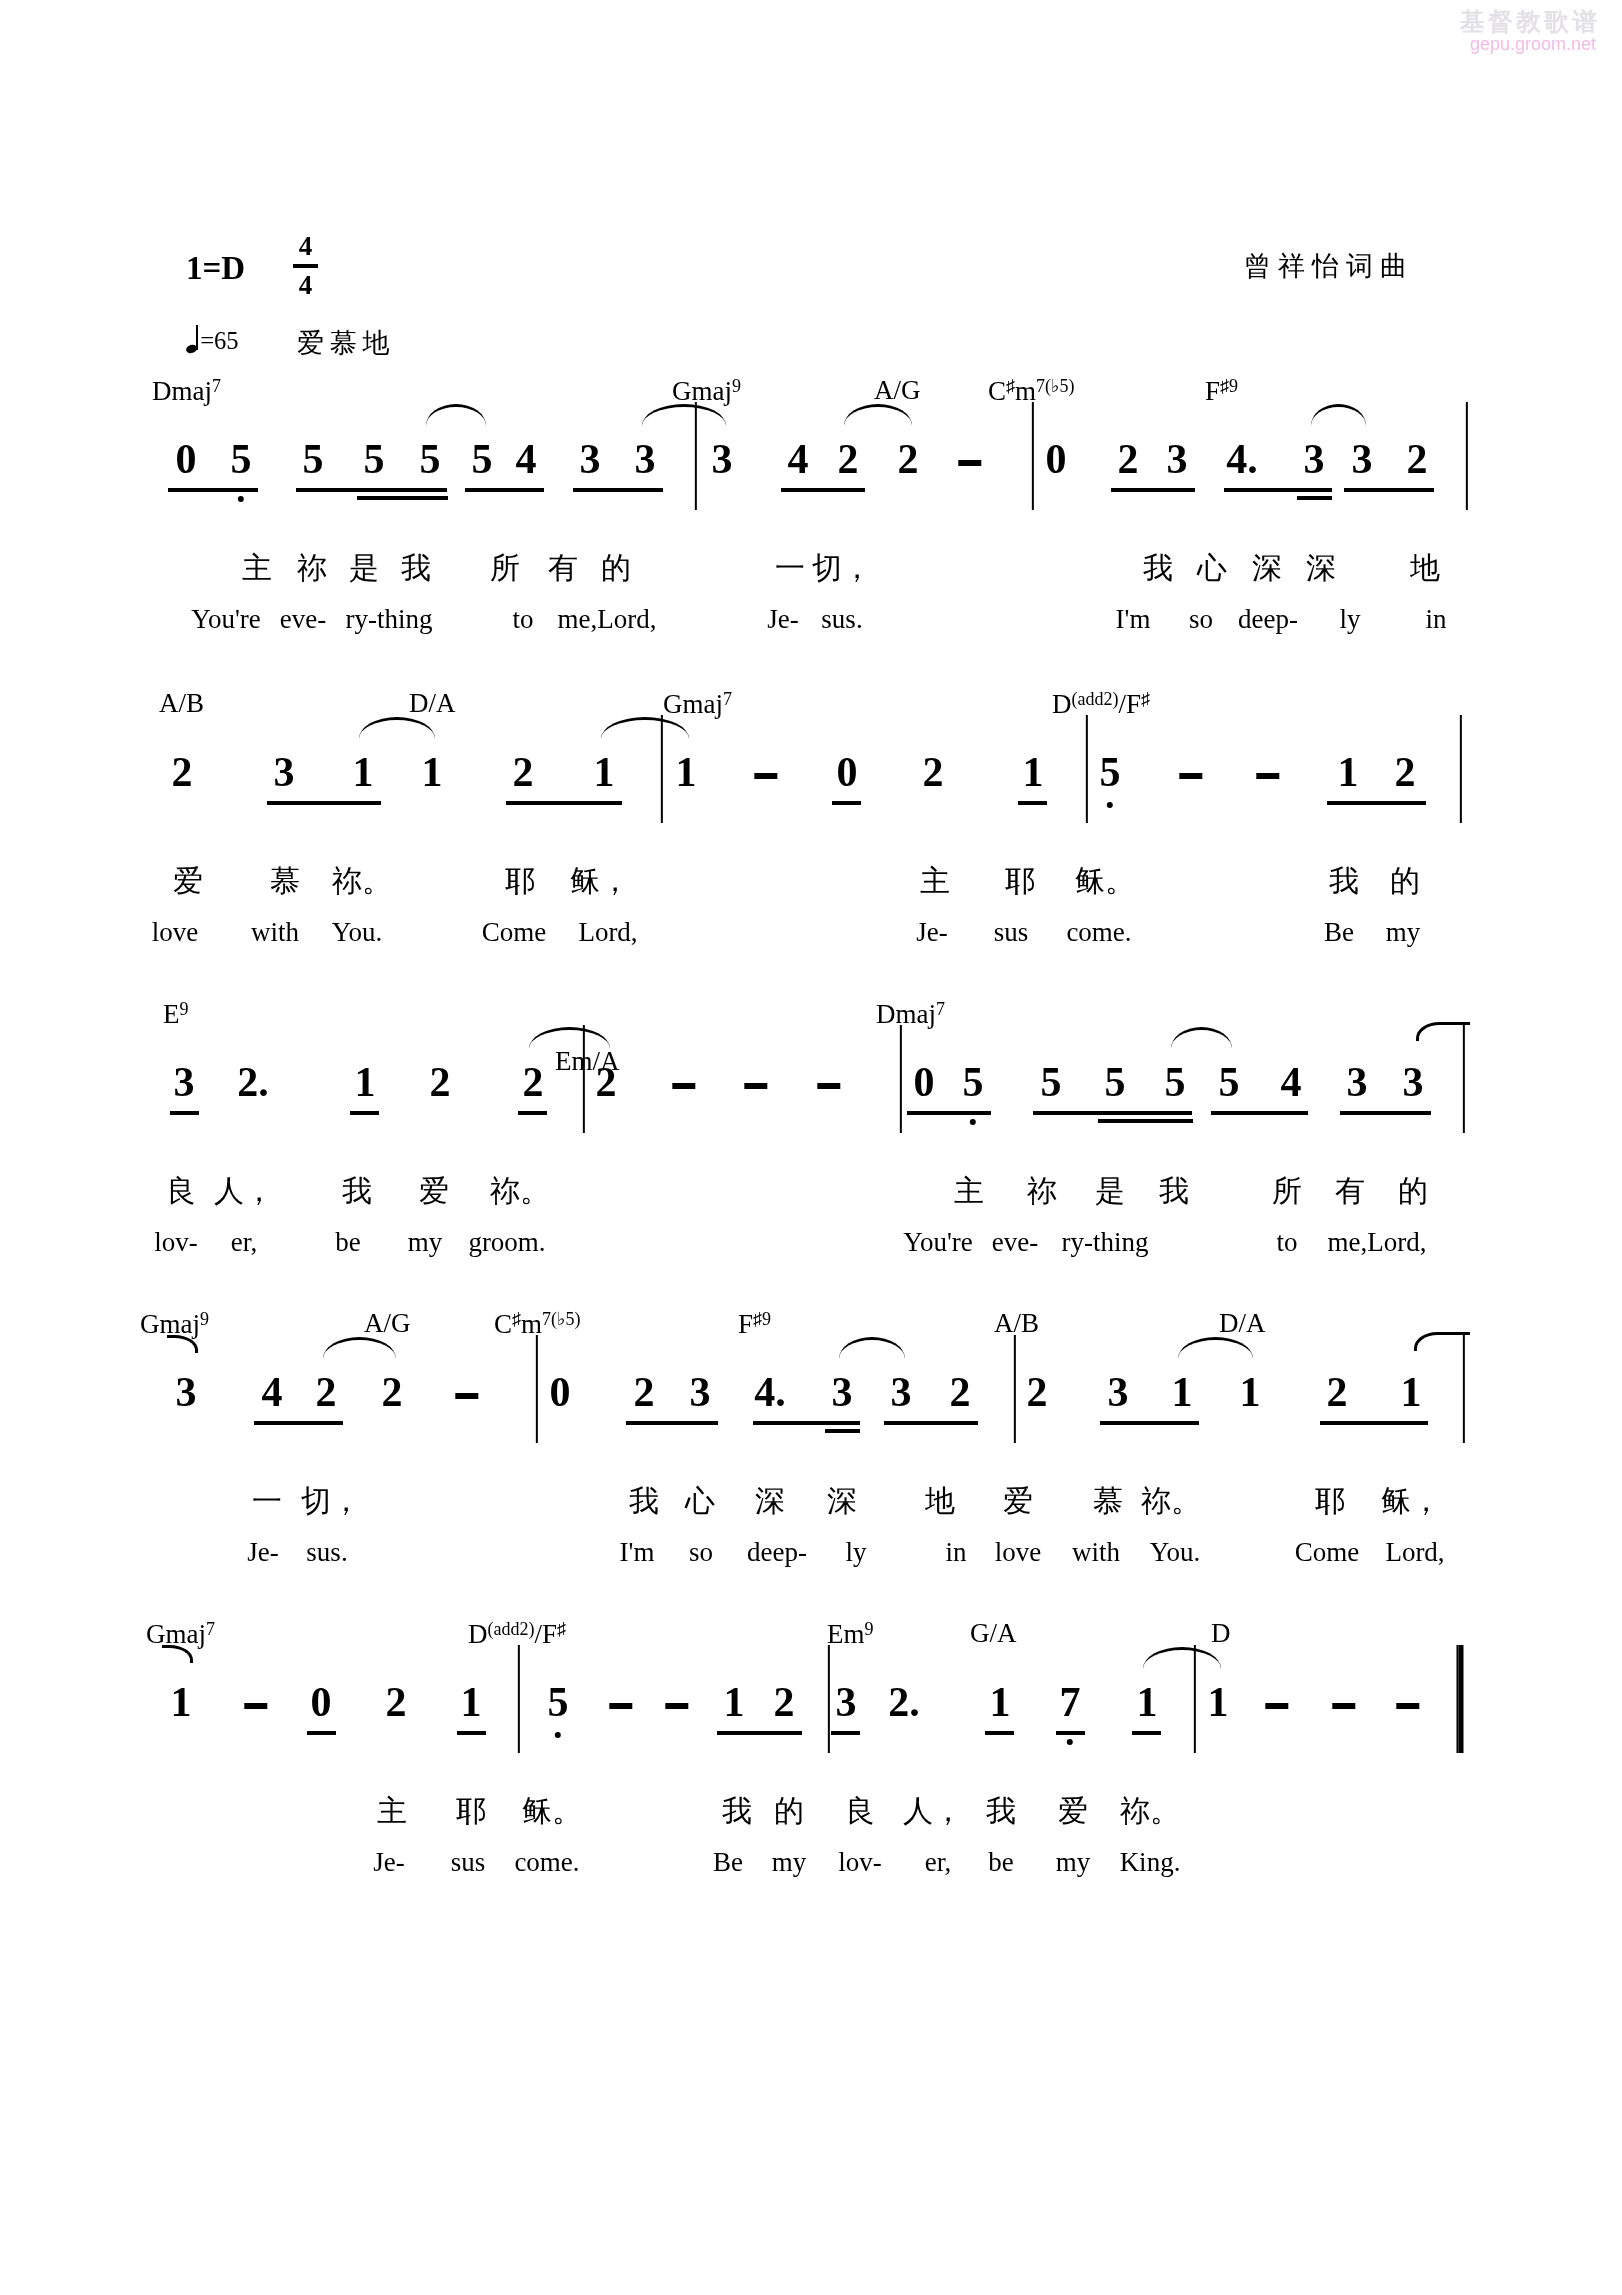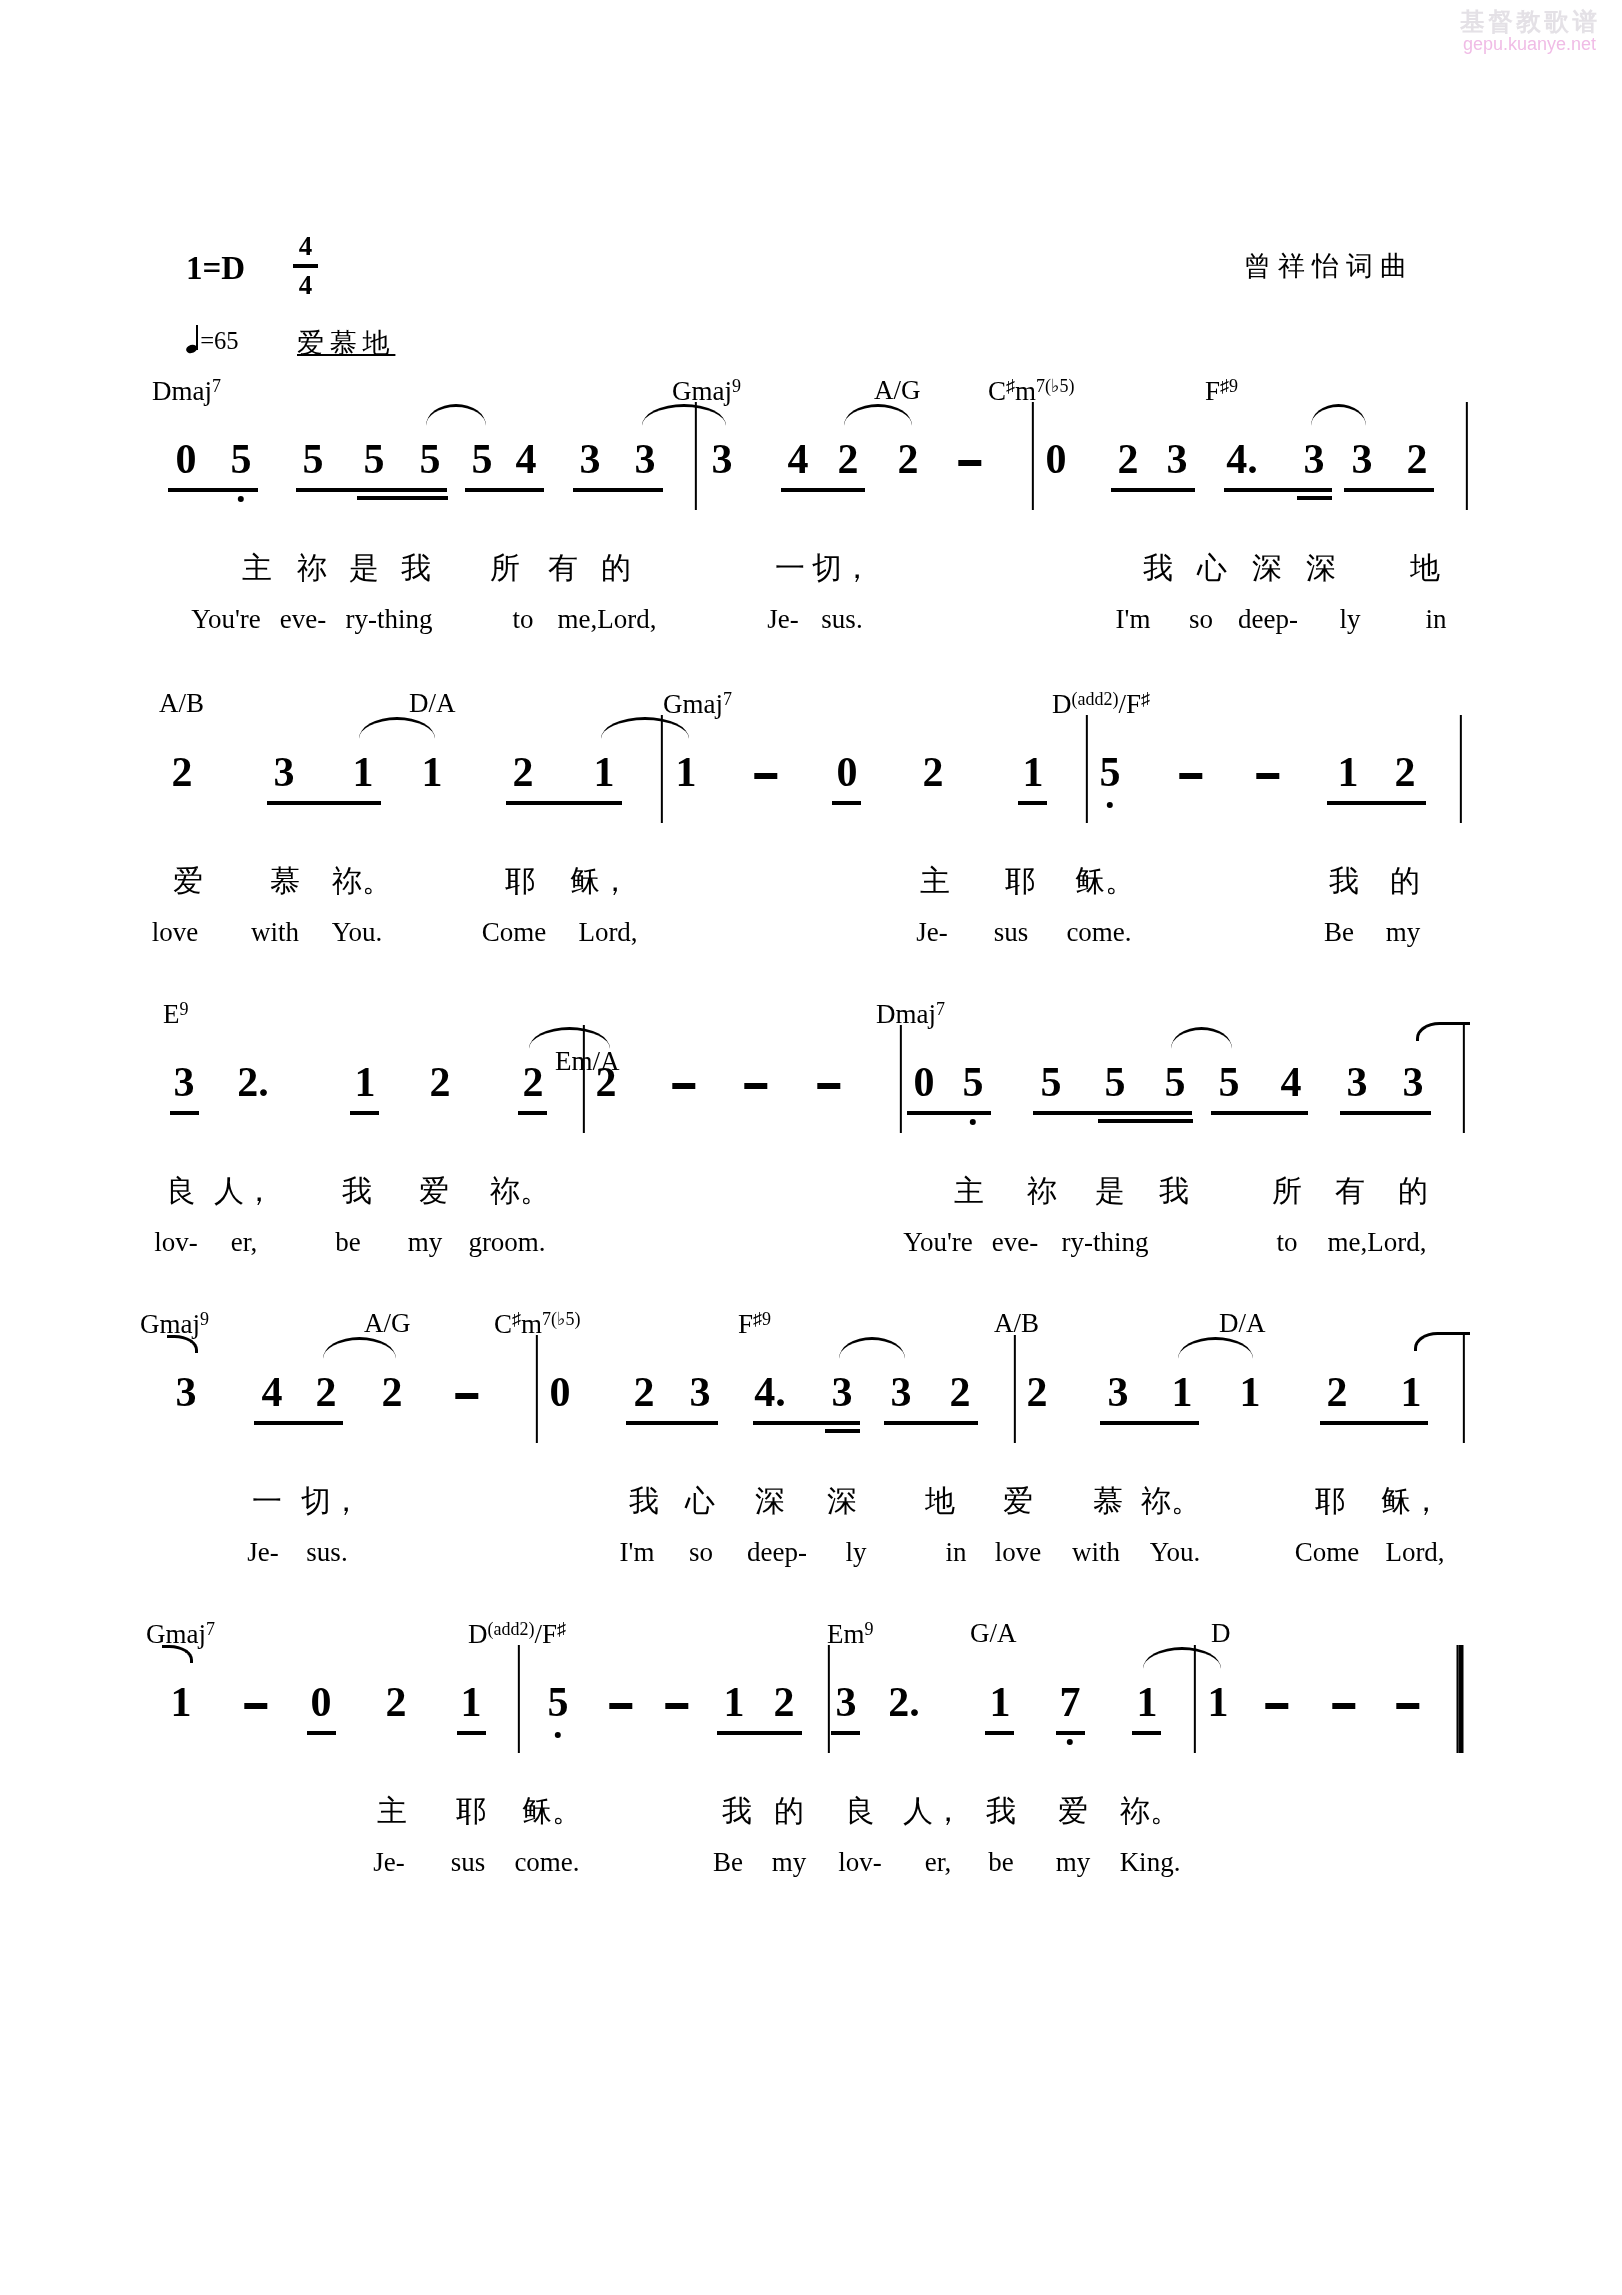--- a/index.html
+++ b/index.html
@@ -18,21 +18,21 @@
   .composer{position:absolute;top:248px;left:1244px;font-size:27px;letter-spacing:7px;white-space:nowrap;}
   .keysig{position:absolute;top:250px;left:186px;font-size:33px;font-weight:bold;white-space:nowrap;}
   .meter{position:absolute;top:229px;left:288px;width:35px;text-align:center;}
   .meter .m-num{display:block;font-size:27px;font-weight:bold;line-height:35px;}
   .meter .m-bar{display:block;width:24.6px;height:3.5px;background:#000;margin:0 auto;}
   .tempo{position:absolute;top:325px;left:186px;font-size:24.6px;white-space:nowrap;}
   .qnote{position:relative;display:inline-block;width:13px;height:29px;vertical-align:-4.7px;margin-right:1.2px;}
   .qnote::before{content:'';position:absolute;right:1.2px;top:0;width:2.3px;height:24.6px;background:#000;}
   .qnote::after{content:'';position:absolute;bottom:1.2px;left:0;width:10.5px;height:7.6px;background:#000;
                 border-radius:50%;transform:rotate(-18deg);}
-  .expression{position:absolute;top:325px;left:297px;font-size:27px;letter-spacing:5.8px;white-space:nowrap;text-decoration:underline;}
+  .expression{position:absolute;top:325px;left:297px;font-size:27px;letter-spacing:5.8px;white-space:nowrap;}
   
   .system{position:absolute;left:0;right:0;height:0;}
   .chord{position:absolute;top:-61px;font-size:27px;white-space:nowrap;line-height:1;}
   .chord sup{font-size:18px;vertical-align:8.2px;letter-spacing:0;}
   .note{position:absolute;transform:translateX(-50%);font-size:42px;font-weight:bold;line-height:1;
         top:0;white-space:nowrap;}
   .dash{position:absolute;width:23.4px;height:6.4px;background:#000;top:21.6px;transform:translateX(-50%);}
   .barline{position:absolute;width:2.3px;height:108px;top:-36px;background:#000;transform:translateX(-50%);}
   .finalbar{position:absolute;width:7px;height:108px;top:-36px;transform:translateX(-50%);
             border-left:2.3px solid #000;border-right:5.8px solid #000;box-sizing:border-box;}
@@ -46,21 +46,21 @@
   .arc-open{position:absolute;height:16.4px;top:-39px;border-top:3.5px solid #000;
             border-left:3.5px solid #000;border-top-left-radius:23.4px 16.4px;}
   .cn{position:absolute;top:115px;transform:translateX(-50%);font-size:30px;white-space:nowrap;line-height:1;}
   .en{position:absolute;top:168px;transform:translateX(-50%);font-size:27px;white-space:nowrap;line-height:1;}
 </style>
 </head>
 <body>
 
 <div id="sheet">
   <div class="wm-brand">基督教歌谱</div>
-  <div class="wm-url">gepu.kuanye.net</div>
+  <div class="wm-url">gepu.groom.net</div>
 
   <div class="composer">曾祥怡词曲</div>
 
   <div class="keysig">1=D</div>
   <div class="meter">
     <span class="m-num">4</span>
     <span class="m-bar"></span>
     <span class="m-num">4</span>
   </div>
   <div class="tempo"><span class="qnote"></span><span>=65</span></div>

